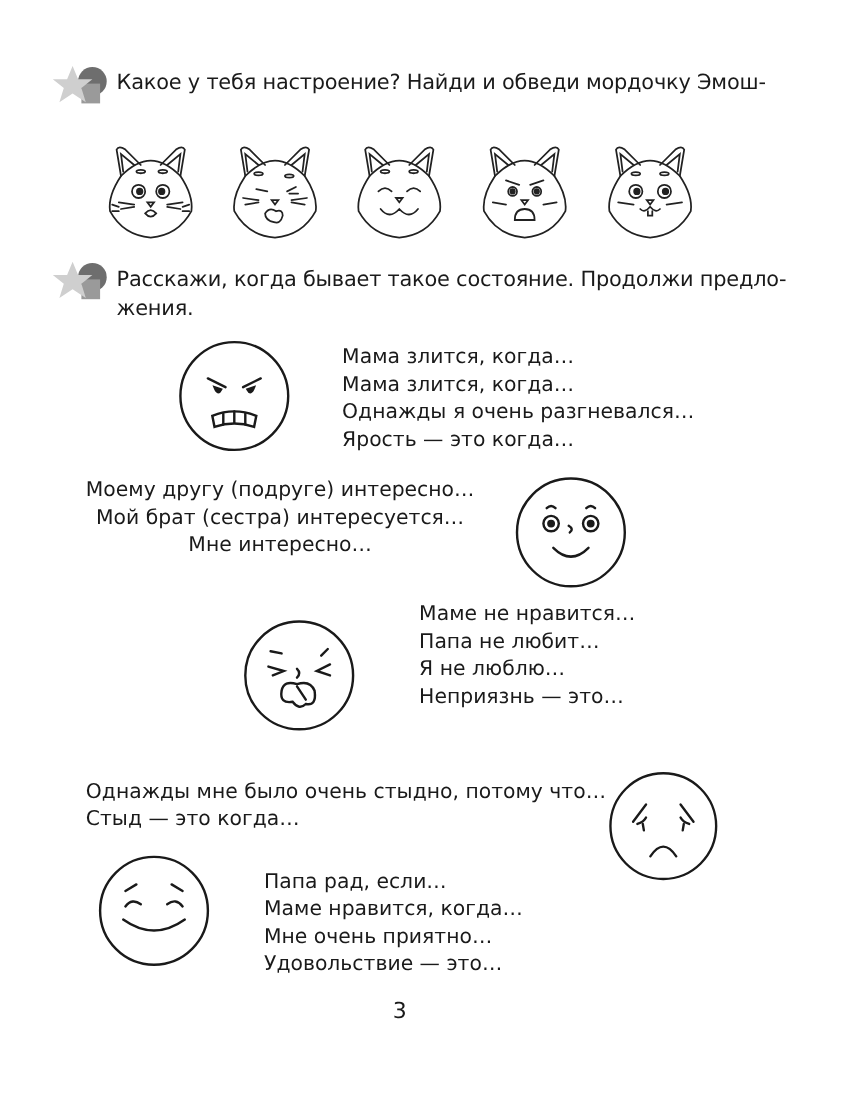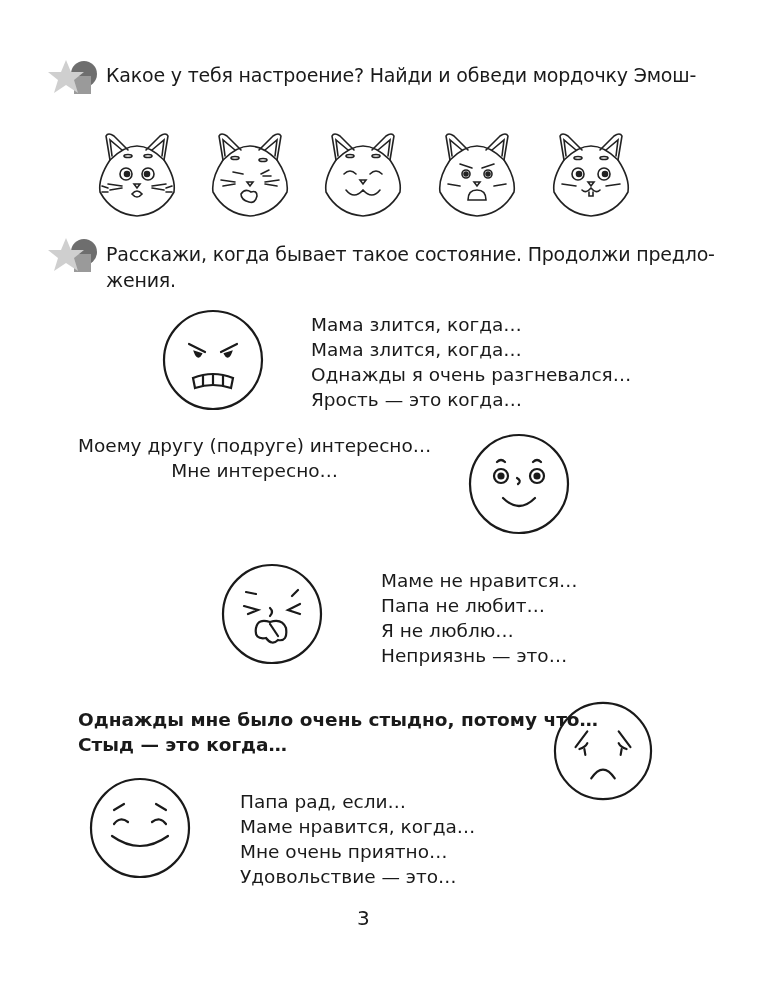--- a/index.html
+++ b/index.html
@@ -137,20 +137,21 @@
 </div>
 <div class="abs lines" style="left:311px;top:312px;">
   <div>Мама злится, когда…</div>
   <div>Мама злится, когда…</div>
   <div>Однажды я очень разгневался…</div>
   <div>Ярость — это когда…</div>
 </div>
 
 <div class="abs lines" style="left:78px;top:433px;text-align:center;">
   <div>Моему другу (подруге) интересно…</div>
+  <div>Мой брат (сестра) интересуется…</div>
   <div>Мне интересно…</div>
 </div>
 <div class="abs face" style="left:467px;top:432px;">
   <svg width="104" height="104" viewBox="0 0 104 104" fill="none" stroke="#1a1a1a" stroke-width="2.2" stroke-linecap="round">
     <circle cx="52" cy="52" r="49"></circle>
     <path d="M30 30 Q34 26 38 30 M66 30 Q70 26 74 30"></path>
     <circle cx="34" cy="44" r="7"></circle>
       <circle cx="34" cy="44" r="2.5" fill="#1a1a1a"></circle>
     <circle cx="70" cy="44" r="7"></circle>
       <circle cx="70" cy="44" r="2.5" fill="#1a1a1a"></circle>
@@ -162,28 +163,28 @@
 <div class="abs face" style="left:220px;top:562px;">
   <svg width="104" height="104" viewBox="0 0 104 104" fill="none" stroke="#1a1a1a" stroke-width="2.2" stroke-linecap="round">
     <circle cx="52" cy="52" r="49"></circle>
     <path d="M26 30 L36 32 M78 28 L72 34"></path>
     <path d="M24 44 L38 48 L28 52 M80 42 L68 48 L80 52"></path>
     <path d="M50 46 Q54 50 50 54"></path>
     <path d="M36 66 Q38 56 50 60 Q62 56 66 66 Q68 80 58 78 Q52 84 46 76 Q34 78 36 66 Z"></path>
     <path d="M50 62 L58 74"></path>
   </svg>
 </div>
-<div class="abs lines" style="left:381px;top:568px;">
+<div class="abs lines" style="left:381px;top:546px;">
   <div>Маме не нравится…</div>
   <div>Папа не любит…</div>
   <div>Я не люблю…</div>
   <div>Неприязнь — это…</div>
 </div>
 
-<div class="abs lines" style="left:78px;top:707px;font-weight:bold;">
+<div class="abs lines" style="left:78px;top:707px;">
   <div>Однажды мне было очень стыдно, потому что…</div>
   <div>Стыд — это когда…</div>
 </div>
 <div class="abs face" style="left:552px;top:700px;">
   <svg width="102" height="102" viewBox="0 0 104 104" fill="none" stroke="#1a1a1a" stroke-width="2.2" stroke-linecap="round">
     <circle cx="52" cy="52" r="49"></circle>
     <path d="M24 48 L36 32 M80 48 L68 32"></path>
     <path d="M28 50 Q34 48 36 44 M76 50 Q70 48 68 44"></path>
     <path d="M33 50 L34 56 M71 50 L70 56"></path>
     <path d="M40 80 Q52 62 64 80"></path>

